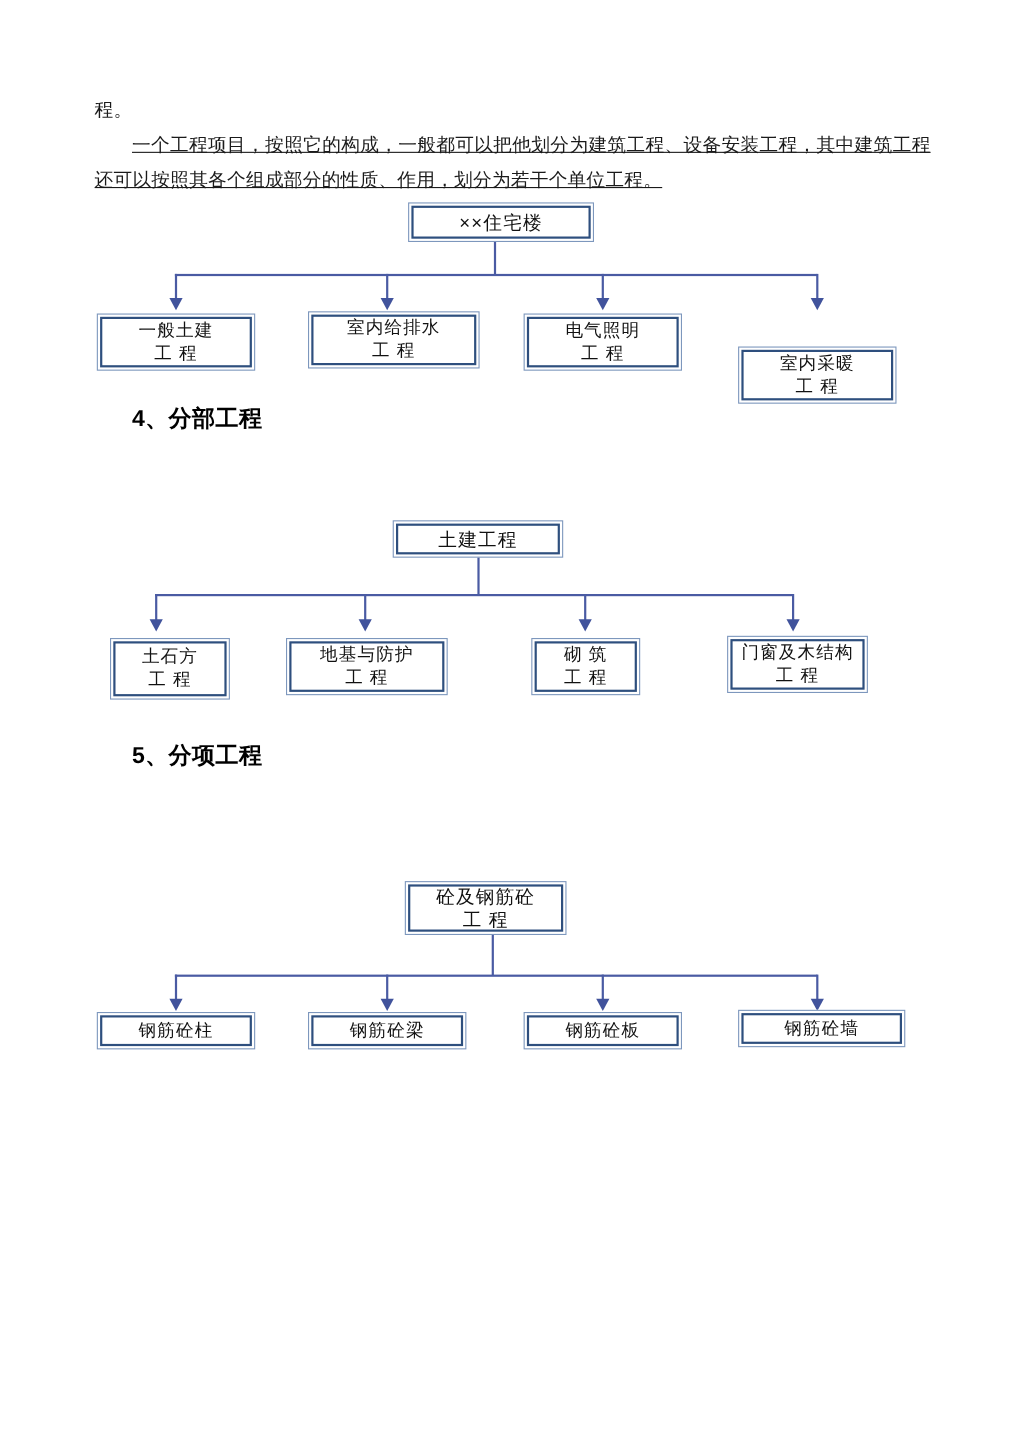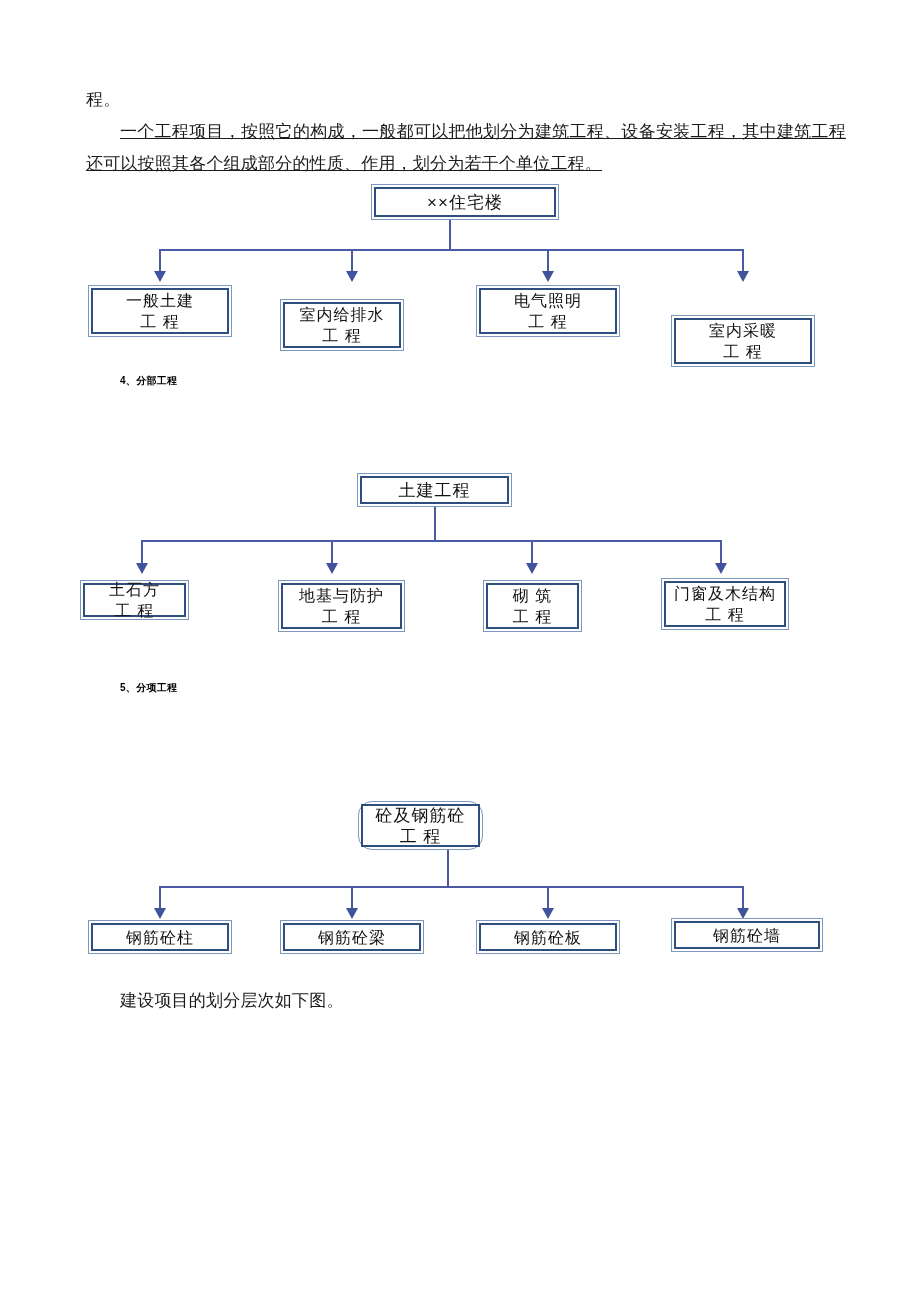--- a/index.html
+++ b/index.html
@@ -31,21 +31,21 @@
     color: #1a1a1a;
     letter-spacing: 0.2px;
     text-align: justify;
   }
   .para.indent {
     text-indent: 34px;
   }
   .heading {
     position: absolute;
     font-family: "Liberation Sans", "DejaVu Sans", sans-serif;
-    font-size: 10px;
+    font-size: 21px;
     font-weight: bold;
     color: #000000;
     line-height: 26px;
     letter-spacing: 0.3px;
   }
 
   
   .diagram {
     position: absolute;
     left: 0;
@@ -100,21 +100,21 @@
 <body>
 
 <div class="page">
 
   <div class="para" style="left:86px; top:84px; width:760px;">程。</div>
 
   <div class="para indent" style="left:86px; top:116px; width:760px;text-decoration:underline;">一个工程项目，按照它的构成，一般都可以把他划分为建筑工程、设备安装工程，其中建筑工程还可以按照其各个组成部分的性质、作用，划分为若干个单位工程。</div>
 
   <div class="diagram" style="top:0; height:0;">
 
-    <div class="node root" style="left:371px; top:184px; width:188px; height:36px;">
+    <div class="node root" style="left:371px; top:184px; width:169px; height:36px;">
       <div class="node-inner">××住宅楼</div>
     </div>
 
     <div class="conn v" style="left:449px; top:220px; height:30px;"></div>
 
     <div class="conn h" style="left:159px; top:249px; width:584px;"></div>
 
     <div class="conn v" style="left:159px; top:249px; height:24px;"></div>
     <div class="arrowhead" style="left:154px; top:271px;"></div>
 
@@ -124,21 +124,21 @@
     <div class="conn v" style="left:547px; top:249px; height:24px;"></div>
     <div class="arrowhead" style="left:542px; top:271px;"></div>
 
     <div class="conn v" style="left:742px; top:249px; height:24px;"></div>
     <div class="arrowhead" style="left:737px; top:271px;"></div>
 
     <div class="node" style="left:88px; top:285px; width:144px; height:52px;">
       <div class="node-inner">一般土建
 工  程</div>
     </div>
-    <div class="node" style="left:280px; top:299px; width:124px; height:52px;">
+    <div class="node" style="left:280px; top:283px; width:156px; height:52px;">
       <div class="node-inner">室内给排水
 工  程</div>
     </div>
     <div class="node" style="left:476px; top:285px; width:144px; height:52px;">
       <div class="node-inner">电气照明
 工  程</div>
     </div>
     <div class="node" style="left:671px; top:285px; width:144px; height:52px;margin-top:30px;">
       <div class="node-inner">室内采暖
 工  程</div>
@@ -162,44 +162,44 @@
 
     <div class="conn v" style="left:331px; top:540px; height:25px;"></div>
     <div class="arrowhead" style="left:326px; top:563px;"></div>
 
     <div class="conn v" style="left:531px; top:540px; height:25px;"></div>
     <div class="arrowhead" style="left:526px; top:563px;"></div>
 
     <div class="conn v" style="left:720px; top:540px; height:25px;"></div>
     <div class="arrowhead" style="left:715px; top:563px;"></div>
 
-    <div class="node" style="left:80px; top:580px; width:109px; height:40px;">
+    <div class="node" style="left:100px; top:580px; width:109px; height:56px;">
       <div class="node-inner">土石方
 工  程</div>
     </div>
-    <div class="node" style="left:278px; top:580px; width:127px; height:52px;">
+    <div class="node" style="left:260px; top:580px; width:147px; height:52px;">
       <div class="node-inner">地基与防护
 工  程</div>
     </div>
     <div class="node" style="left:483px; top:580px; width:99px; height:52px;">
       <div class="node-inner">砌  筑
 工  程</div>
     </div>
     <div class="node" style="left:661px; top:578px; width:128px; height:52px;">
       <div class="node-inner">门窗及木结构
 工  程</div>
     </div>
   </div>
 
   <div class="heading" style="left:120px; top:675px;">5、分项工程</div>
 
 
   <div class="diagram" style="top:0; height:0;">
 
-    <div class="node root" style="left:358px; top:801px; width:125px; height:49px;border-radius:14px;">
+    <div class="node root" style="left:368px; top:801px; width:147px; height:49px;">
       <div class="node-inner">砼及钢筋砼
 工  程</div>
     </div>
 
     <div class="conn v" style="left:447px; top:850px; height:37px;"></div>
     <div class="conn h" style="left:159px; top:886px; width:584px;"></div>
 
     <div class="conn v" style="left:159px; top:886px; height:24px;"></div>
     <div class="arrowhead" style="left:154px; top:908px;"></div>
 
@@ -219,15 +219,14 @@
       <div class="node-inner">钢筋砼梁</div>
     </div>
     <div class="node" style="left:476px; top:920px; width:144px; height:34px;">
       <div class="node-inner">钢筋砼板</div>
     </div>
     <div class="node" style="left:671px; top:918px; width:152px; height:34px;">
       <div class="node-inner">钢筋砼墙</div>
     </div>
   </div>
 
-  <div class="para indent" style="left:86px; top:985px; width:760px;">建设项目的划分层次如下图。</div>
 
 </div>
 
 </body></html>

